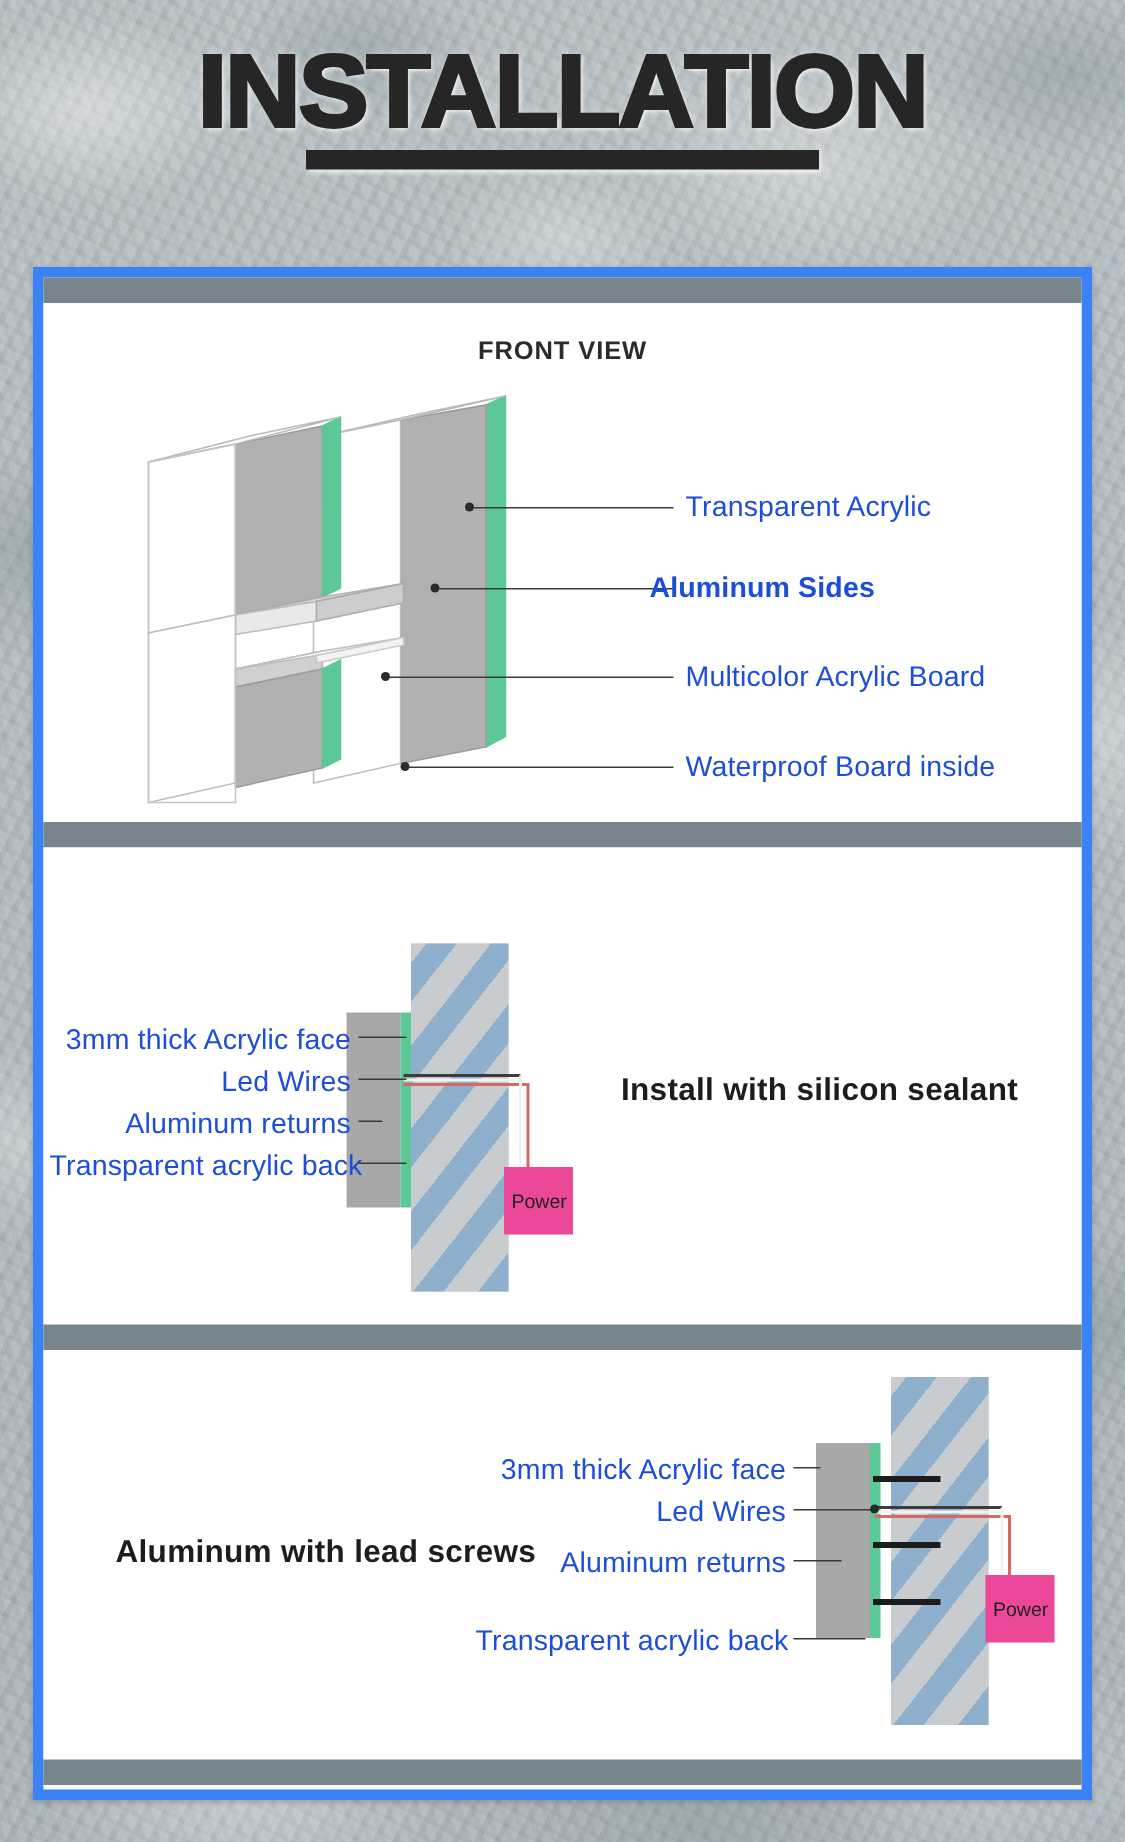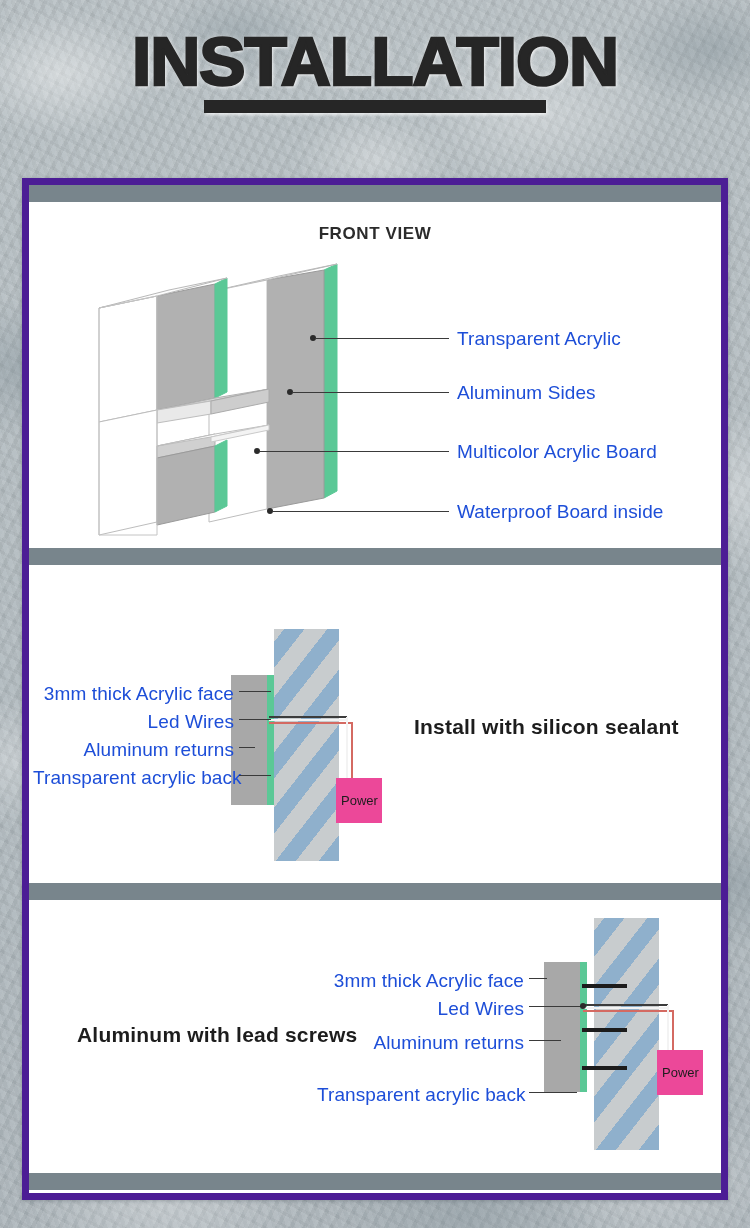--- a/index.html
+++ b/index.html
@@ -75,21 +75,21 @@
     background: #262626;
     box-shadow: 1px 2px 3px rgba(255,255,255,.7);
   }
 
   
   #board {
     position: absolute;
     left: 22px; top: 178px;
     width: 706px; height: 1022px;
     background: #ffffff;
-    border: 7px solid #4c1d95;
+    border: 7px solid #3b82f6;
     box-shadow: 0 1px 4px rgba(70,80,86,.35);
   }
 
   .sep-bar {
     position: absolute;
     left: 0;
     width: 692px;
     height: 17px;
     background: #78858c;
   }
@@ -238,21 +238,21 @@
 
       <polygon points="30,58 88,46 88,285 30,285" fill="none" stroke="#c4c4c4" stroke-width="1"></polygon>
     </svg>
 
     <div class="leader-dot" style="left:281px; top:133px;"></div>
     <div class="leader" style="left:286px; top:136px; width:134px;"></div>
     <div class="callout-label" style="left:428px; top:126px;">Transparent Acrylic</div>
 
     <div class="leader-dot" style="left:258px; top:187px;"></div>
     <div class="leader" style="left:263px; top:190px; width:157px;"></div>
-    <div class="callout-label" style="left:428px; top:180px;">Aluminum Sides</div>
+    <div class="callout-label" style="left:404px; top:180px;font-weight:bold;">Aluminum Sides</div>
 
     <div class="leader-dot" style="left:225px; top:246px;"></div>
     <div class="leader" style="left:230px; top:249px; width:190px;"></div>
     <div class="callout-label" style="left:428px; top:239px;">Multicolor  Acrylic Board</div>
 
     <div class="leader-dot" style="left:238px; top:306px;"></div>
     <div class="leader" style="left:243px; top:309px; width:177px;"></div>
     <div class="callout-label" style="left:428px; top:299px;">Waterproof Board inside</div>
   </div>
 

